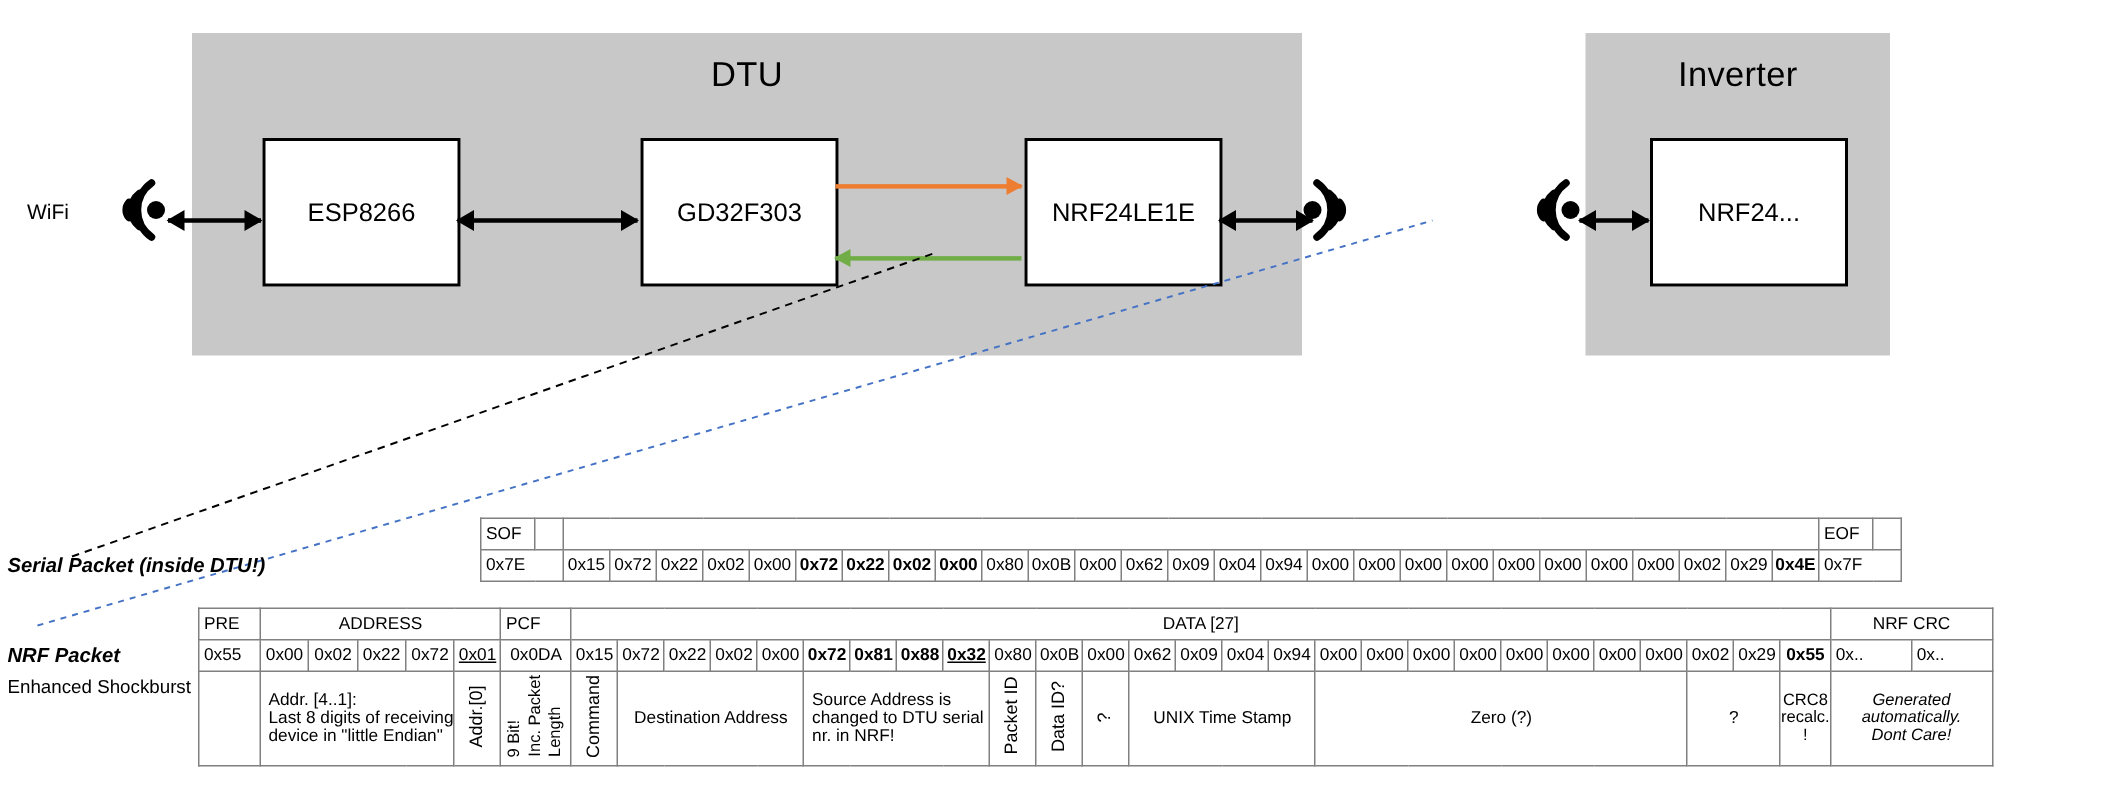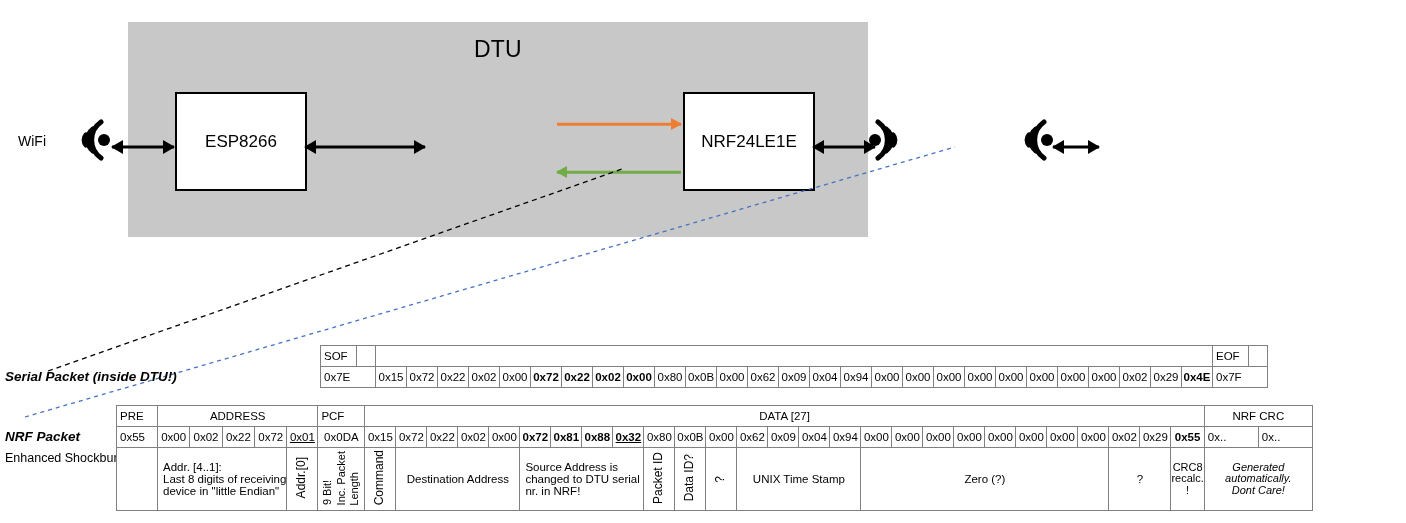--- a/index.html
+++ b/index.html
@@ -109,30 +109,39 @@
 </style>
 </head>
 <body>
 
 <div id="top-diagram">
 
   <div class="enclosure" style="left:128px;top:22px;width:740px;height:215px;">
     <div class="enclosure-title">DTU</div>
   </div>
 
+  <div class="enclosure" style="left:1057px;top:22px;width:203px;height:215px;">
+    <div class="enclosure-title">Inverter</div>
+  </div>
 
   <div class="chip" style="left:175px;top:92px;width:128px;height:95px;">
       <span>ESP8266</span>
     </div>
 
+  <div class="chip" style="left:427px;top:92px;width:128px;height:95px;">
+      <span>GD32F303</span>
+    </div>
 
   <div class="chip" style="left:683px;top:92px;width:128px;height:95px;">
       <span>NRF24LE1E</span>
     </div>
 
+  <div class="chip" style="left:1100px;top:92px;width:128px;height:95px;">
+      <span>NRF24...</span>
+    </div>
 
   <div class="wifi-label" style="left:18px;top:133px;">WiFi</div>
 
   <div class="wifi" style="left:65px;top:110px;">
     <svg width="48" height="60" viewBox="0 0 48 60">
       <g fill="none" stroke="#000" stroke-width="5" stroke-linecap="round">
         <path d="M36 12 A 22 22 0 0 0 36 48"></path>
         <path d="M28 19 A 14 14 0 0 0 28 41"></path>
         <path d="M21 25 A 7.5 7.5 0 0 0 21 35"></path>
       </g>
@@ -244,21 +253,21 @@
         <td class="greydata" style="width: 30px;">0x29</td>
         <td class="orange bold" style="width: 30px;">0x4E</td>
         <td class="grey" colspan="2" style="text-align:left;padding-left:3px;">0x7F</td>
   </tr>
 </tbody>
   </table>
 
 <div class="row-label" style="left:5px;top:429px;text-align:right;">NRF Packet</div>
 <div class="row-sublabel" style="left:5px;top:451px;">Enhanced Shockburst</div>
 
-<table class="pk" style="left:116px;top:405px;border-radius:14px;">
+<table class="pk" style="left:132px;top:405px;border-radius:14px;">
 
   <tbody>
       <tr>
     <td class="grey sectionhdr" style="width:37px;text-align:left;padding-left:3px;">PRE</td>
     <td class="yellow sectionhdr" colspan="5" style="width:150px;">ADDRESS</td>
     <td class="blue sectionhdr" style="width:43px;text-align:left;padding-left:3px;">PCF</td>
     <td class="lightgrey sectionhdr" colspan="27" style="width:810px;">DATA [27]</td>
     <td class="bluedark sectionhdr" colspan="2" style="width:100px;">NRF CRC</td>
   </tr>
 

